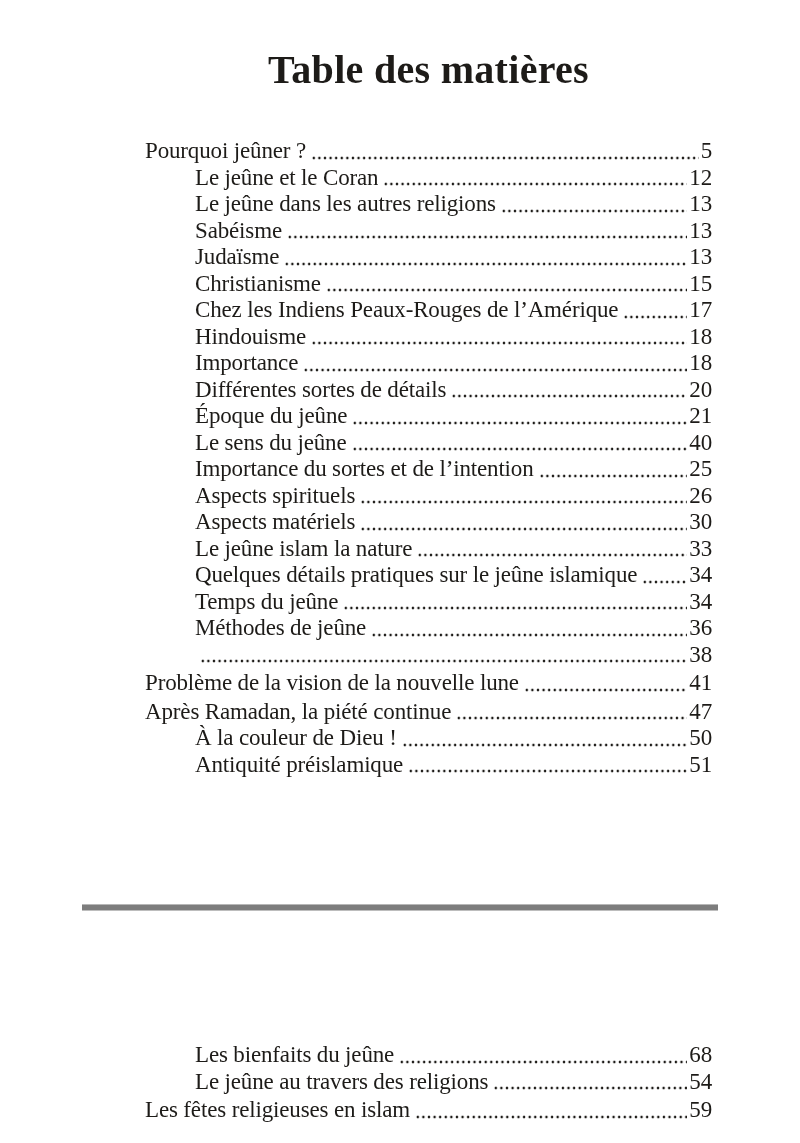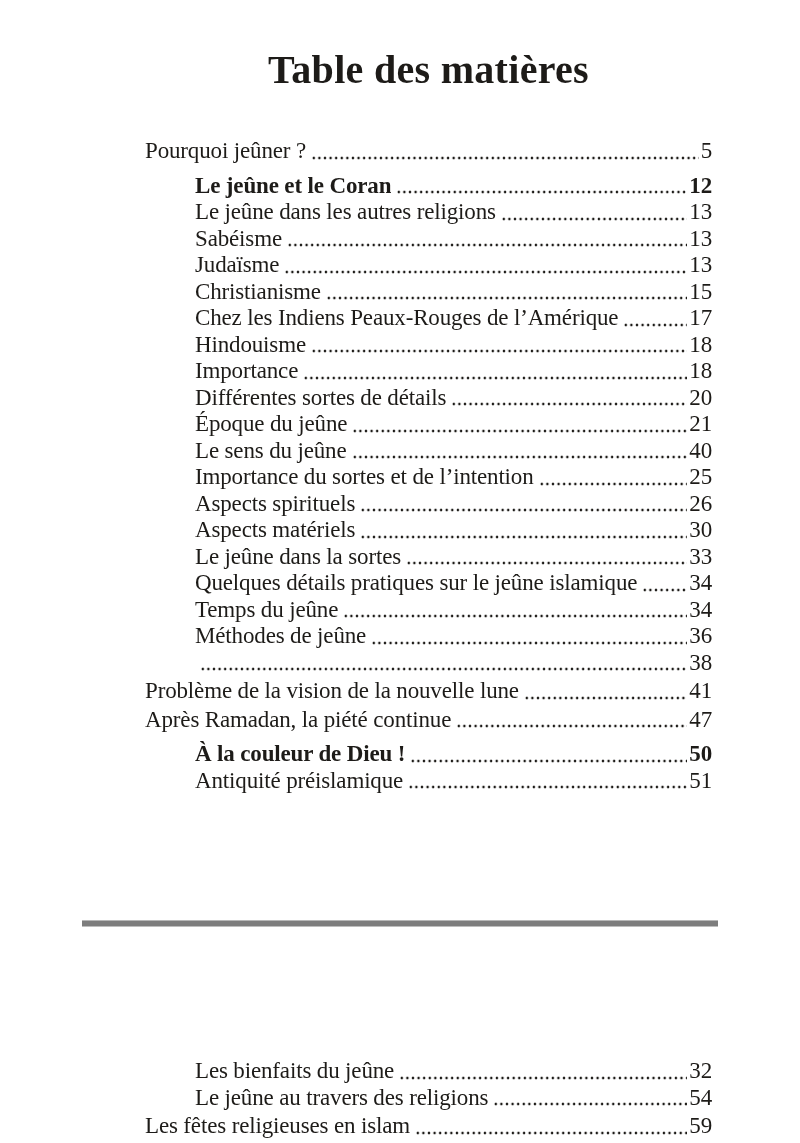--- a/index.html
+++ b/index.html
@@ -33,21 +33,21 @@
   .row{
     display:flex;
     align-items:baseline;
     font-size:23px;
     line-height:26.5px;
     letter-spacing:-0.15px;
   }
   .row.level-1{padding-left:50px;}
   .row.level-0{margin-top:2px;}
   .toc .row:first-child{margin-top:0;}
-  .row.level-0 + .row.level-1{margin-top:8px;font-weight:bold;}
+  .row.level-0 + .row.level-1{margin-top:0;}
   .label{white-space:nowrap;flex:0 1 auto;overflow:hidden;}
   .dots{
     flex:1 1 12px;
     min-width:12px;
     align-self:stretch;
     margin:0 2px 0 5px;
     background-image:radial-gradient(circle,#1d1b18 1.2px,transparent 1.55px);
     background-size:5.6px 5.6px;
     background-repeat:repeat-x;
     background-position:left bottom 4px;
@@ -137,21 +137,21 @@
     <span class="label">Aspects spirituels</span>
     <span class="dots"></span>
     <span class="num">26</span>
   </div>
       <div class="row level-1">
     <span class="label">Aspects matériels</span>
     <span class="dots"></span>
     <span class="num">30</span>
   </div>
       <div class="row level-1">
-    <span class="label">Le jeûne dans la sortes</span>
+    <span class="label">Le jeûne islam la nature</span>
     <span class="dots"></span>
     <span class="num">33</span>
   </div>
       <div class="row level-1">
     <span class="label">Quelques détails pratiques sur le jeûne islamique</span>
     <span class="dots"></span>
     <span class="num">34</span>
   </div>
       <div class="row level-1">
     <span class="label">Temps du jeûne</span>
@@ -188,21 +188,21 @@
     <span class="num">51</span>
   </div>
     </div>
 
   <div class="divider"></div>
 
   <div class="toc">
       <div class="row level-1">
     <span class="label">Les bienfaits du jeûne</span>
     <span class="dots"></span>
-    <span class="num">32</span>
+    <span class="num">68</span>
   </div>
       <div class="row level-1">
     <span class="label">Le jeûne au travers des religions</span>
     <span class="dots"></span>
     <span class="num">54</span>
   </div>
       <div class="row level-0">
     <span class="label">Les fêtes religieuses en islam</span>
     <span class="dots"></span>
     <span class="num">59</span>

